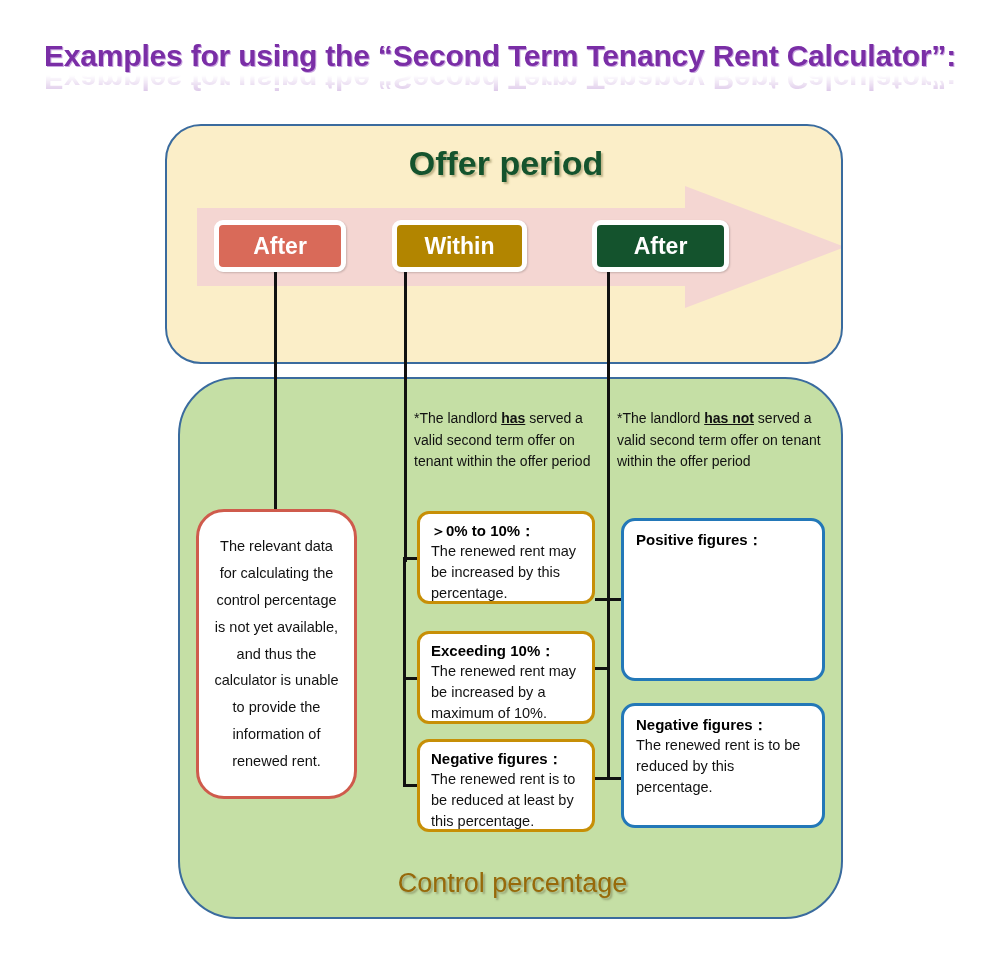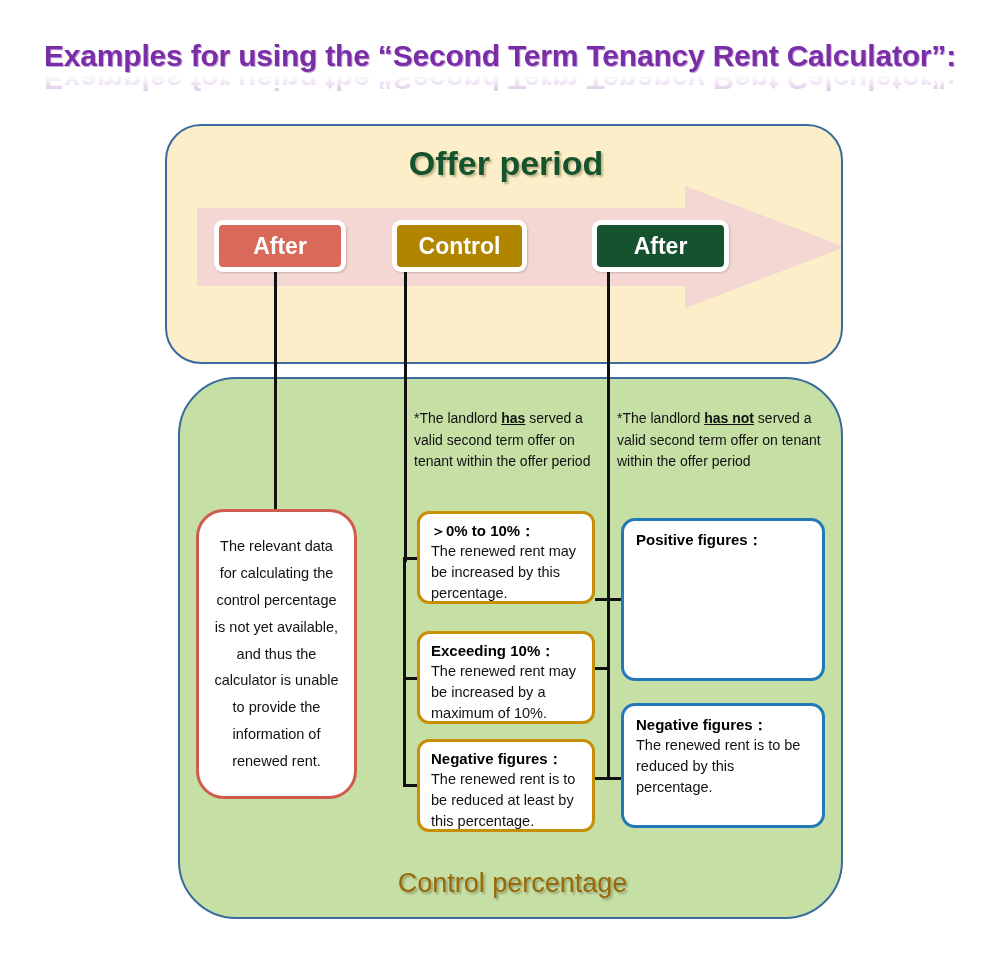--- a/index.html
+++ b/index.html
@@ -228,21 +228,21 @@
   <svg id="offer-arrow" viewBox="0 0 648 122" preserveAspectRatio="none">
     <polygon points="0,22 488,22 488,0 648,61 488,122 488,100 0,100" fill="#f4d6d2"></polygon>
   </svg>
 
   <div id="offer-period-title">Offer period</div>
 
   <div class="period-chip" id="chip-before">
     <span>After</span>
   </div>
   <div class="period-chip" id="chip-within">
-    <span>Control</span>
+    <span>Within</span>
   </div>
   <div class="period-chip" id="chip-after">
     <span>After</span>
   </div>
 </div>
 
 <div id="control-panel">
   <div id="control-percentage-title">Control percentage</div>
 </div>
 

